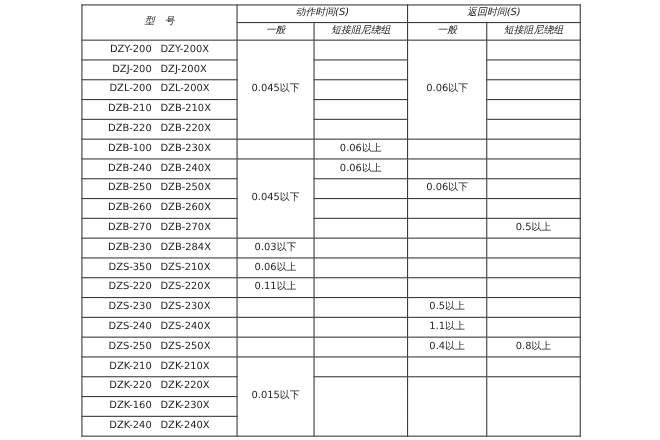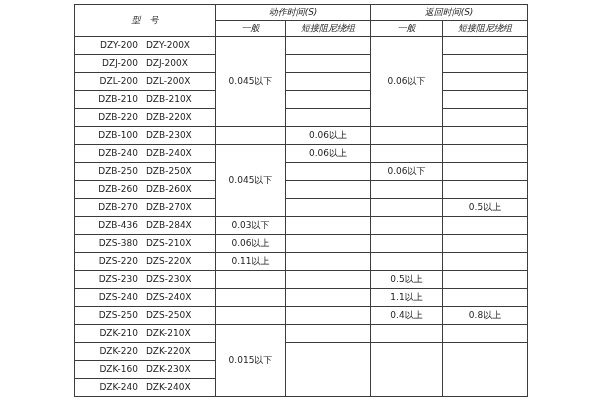--- a/index.html
+++ b/index.html
@@ -121,28 +121,28 @@
           <td></td>
           <td></td>
         </tr>
         <tr>
           <td class="model-cell"><span>DZB-270</span><span>DZB-270X</span></td>
           <td></td>
           <td></td>
           <td>0.5以上</td>
         </tr>
         <tr>
-          <td class="model-cell"><span>DZB-436</span><span>DZB-284X</span></td>
+          <td class="model-cell"><span>DZB-230</span><span>DZB-284X</span></td>
           <td>0.03以下</td>
           <td></td>
           <td></td>
           <td></td>
         </tr>
         <tr>
-          <td class="model-cell"><span>DZS-380</span><span>DZS-210X</span></td>
+          <td class="model-cell"><span>DZS-350</span><span>DZS-210X</span></td>
           <td>0.06以上</td>
           <td></td>
           <td></td>
           <td></td>
         </tr>
         <tr>
           <td class="model-cell"><span>DZS-220</span><span>DZS-220X</span></td>
           <td>0.11以上</td>
           <td></td>
           <td></td>

